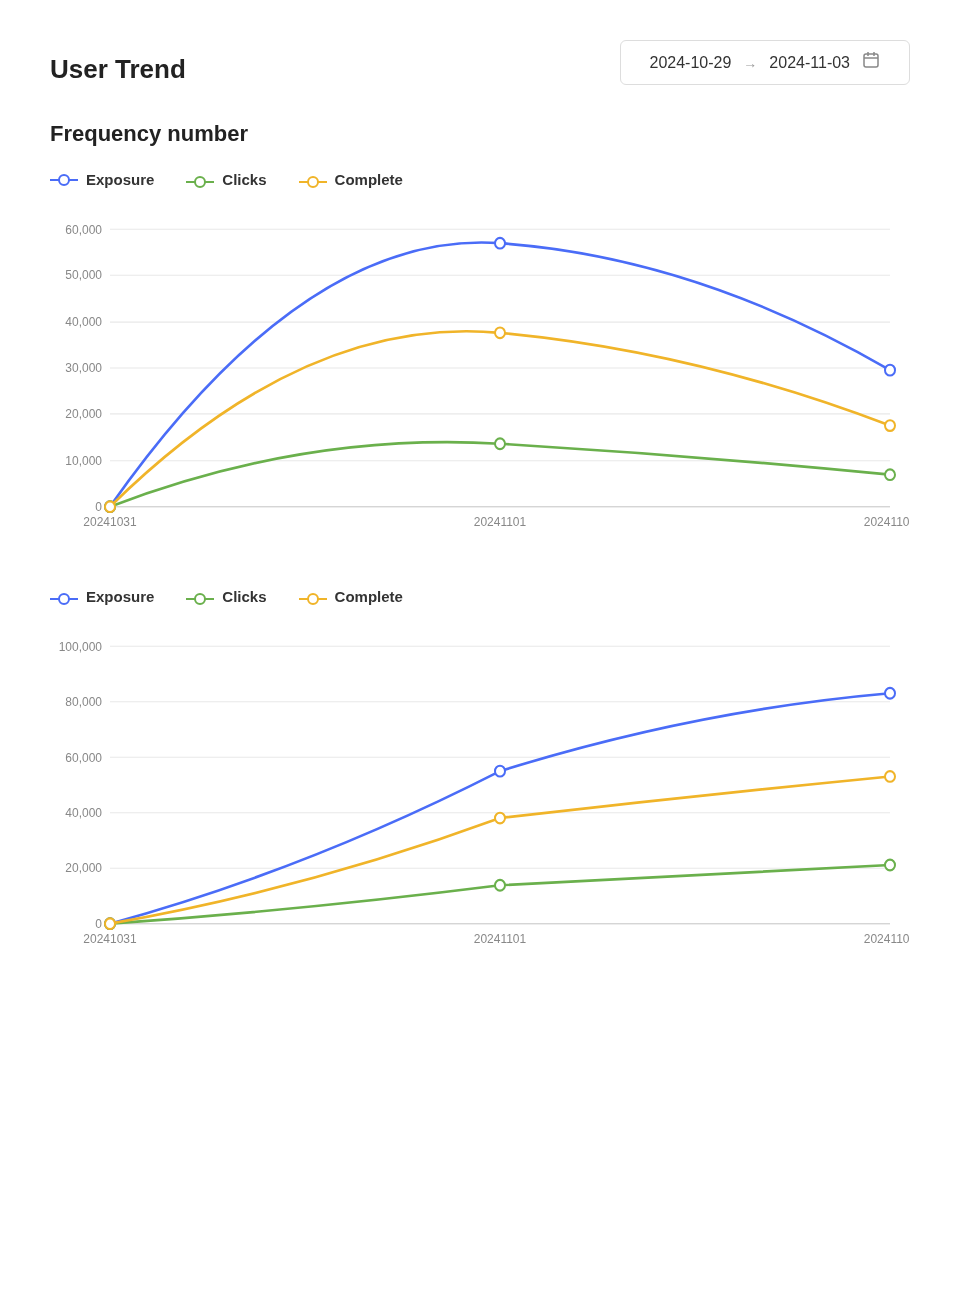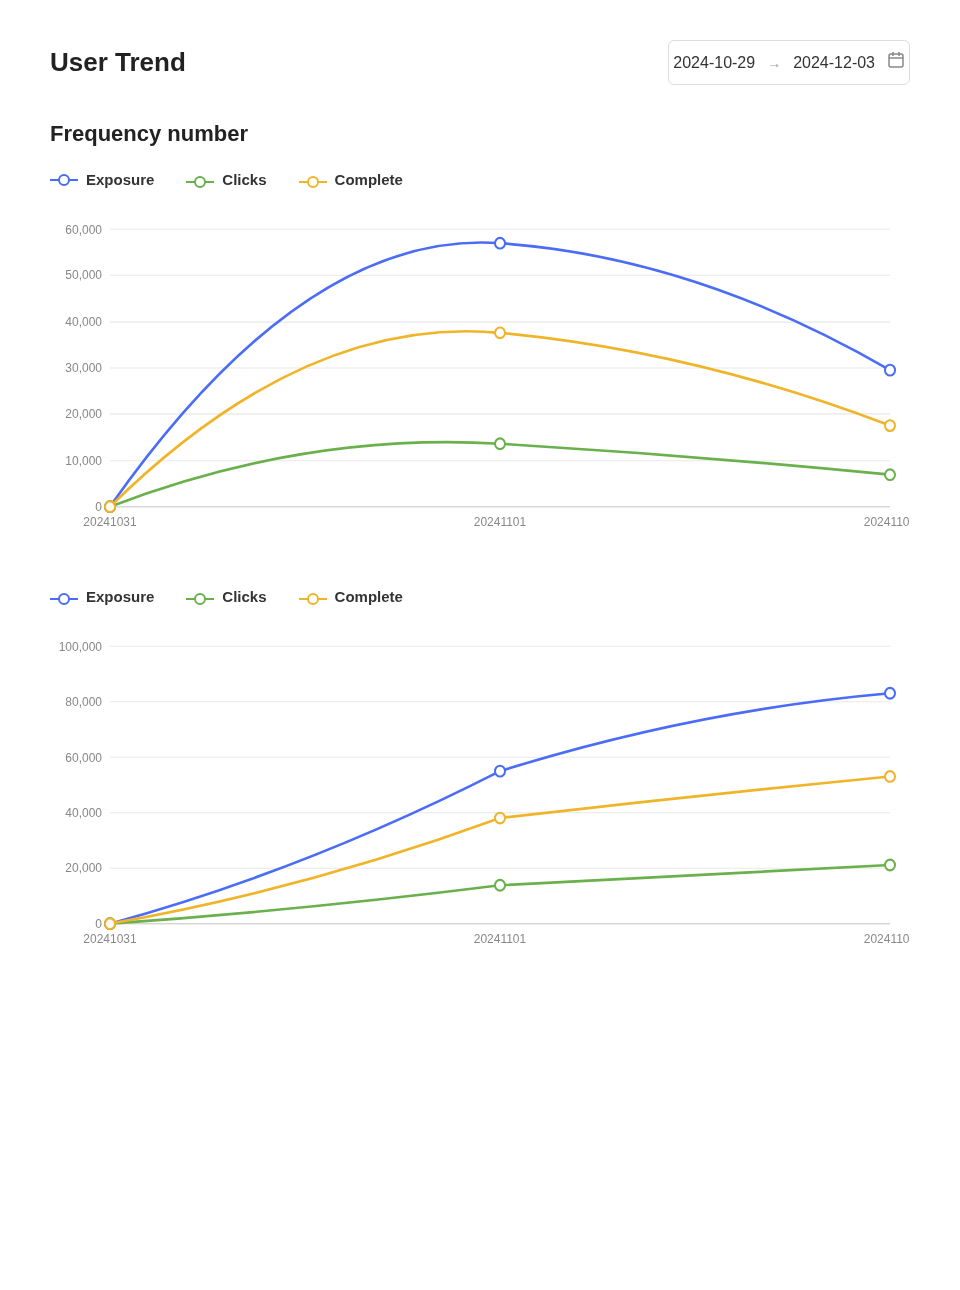--- a/index.html
+++ b/index.html
@@ -6,34 +6,34 @@
     body {
       font-family: -apple-system, BlinkMacSystemFont, 'Segoe UI', sans-serif;
       background: #fff;
       color: #222;
       width: 960px;
       min-height: 1290px;
       padding: 40px 50px;
     }
     .header {
       display: flex;
-      align-items: center;
+      align-items: flex-end;
       justify-content: space-between;
       margin-bottom: 36px;
     }
     .page-title {
       font-size: 26px;
       font-weight: 700;
     }
     .date-range-picker {
       display: flex;
       align-items: center;
       border: 1px solid #ddd;
       border-radius: 6px;
-      padding: 10px 4px;
+      padding: 10px 29px;
       font-size: 16px;
       color: #333;
       gap: 12px;
       background: #fff;
       cursor: pointer;
     }
     .date-arrow {
       color: #999;
       font-size: 14px;
     }
@@ -100,21 +100,21 @@
     }
   </style>
 </head>
 <body>
 
 <div class="header">
   <div class="page-title">User Trend</div>
   <div class="date-range-picker">
     <span>2024-10-29</span>
     <span class="date-arrow">→</span>
-    <span>2024-12-03</span>
+    <span>2024-11-03</span>
     <span class="cal-icon">
       <svg width="18" height="18" viewBox="0 0 18 18" fill="none">
         <rect x="2" y="3" width="14" height="13" rx="2" stroke="#888" stroke-width="1.5" fill="none"></rect>
         <line x1="2" y1="7" x2="16" y2="7" stroke="#888" stroke-width="1.5"></line>
         <line x1="6" y1="1" x2="6" y2="5" stroke="#888" stroke-width="1.5"></line>
         <line x1="12" y1="1" x2="12" y2="5" stroke="#888" stroke-width="1.5"></line>
       </svg>
     </span>
   </div>
 </div>

